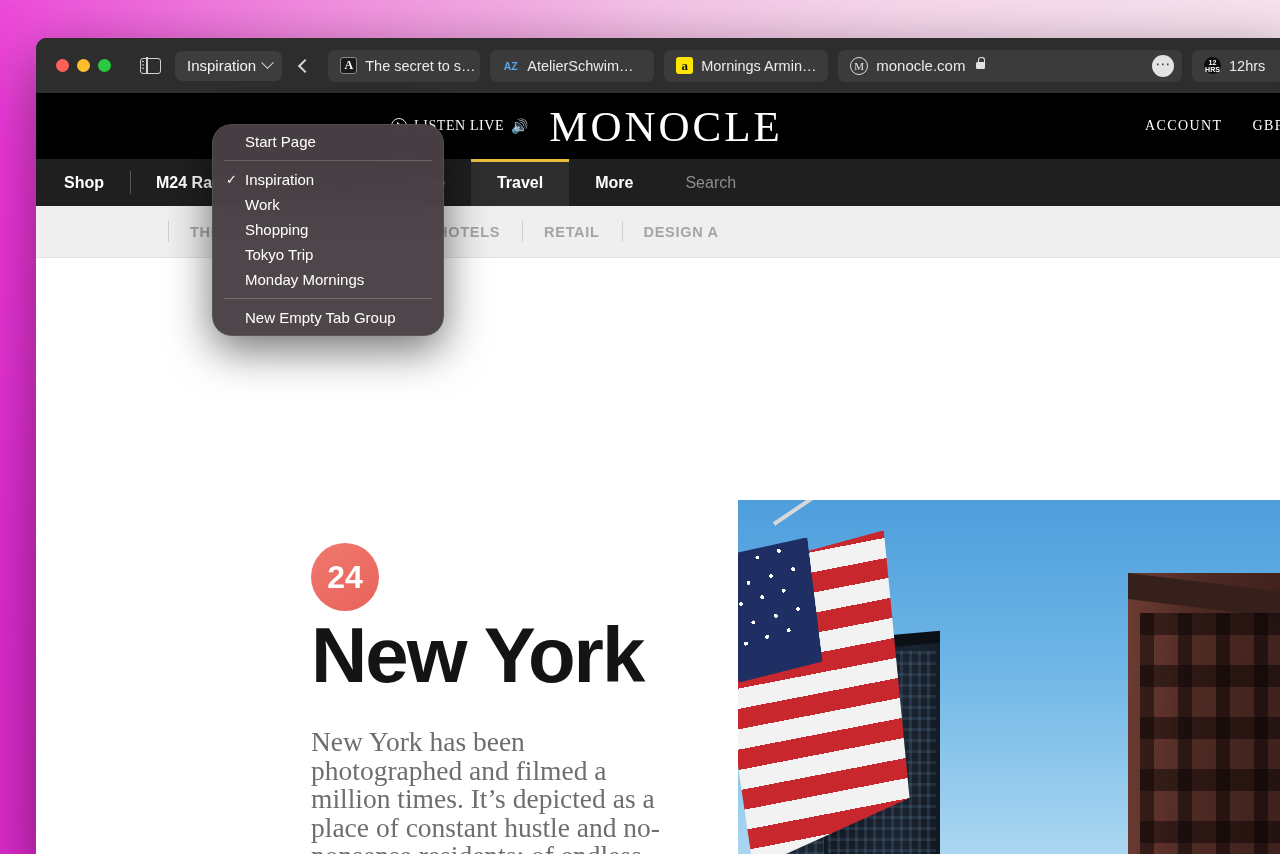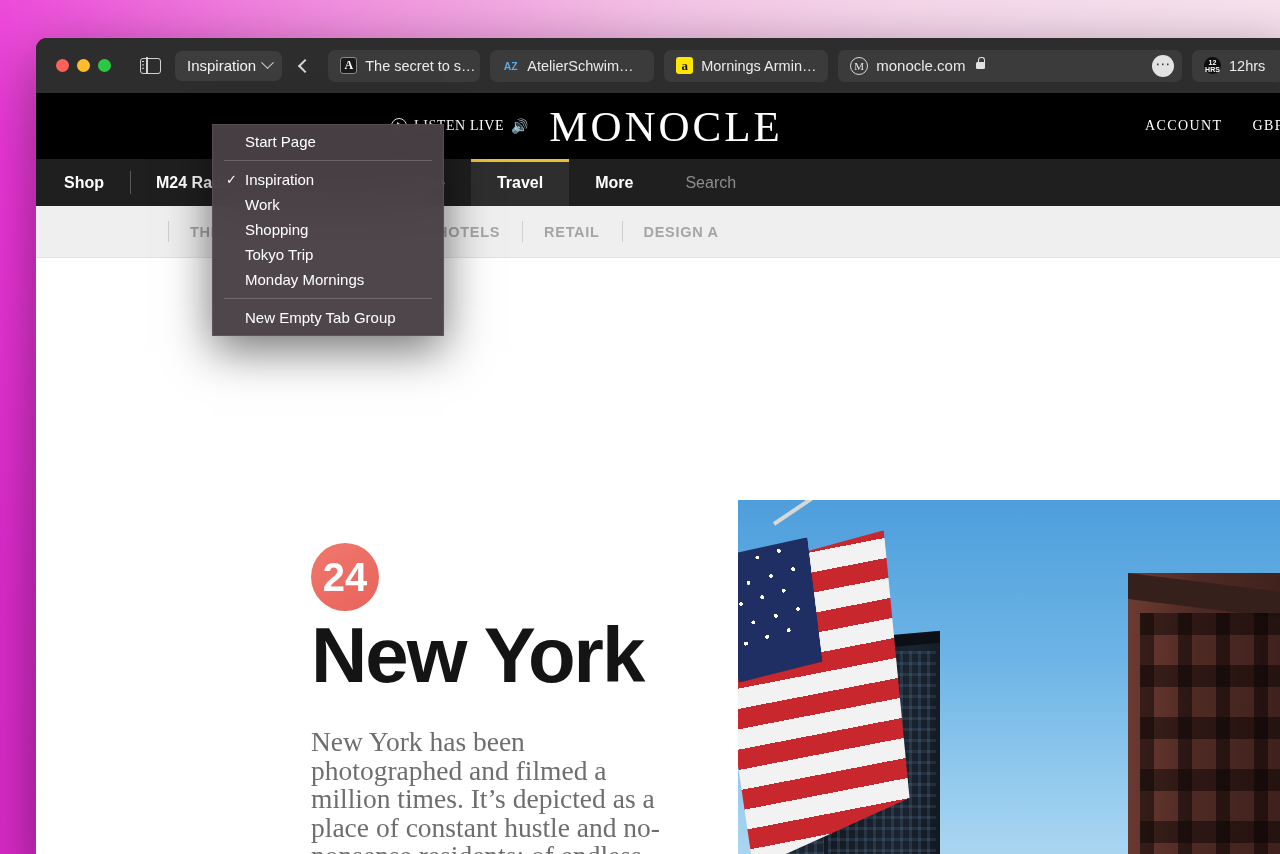--- a/index.html
+++ b/index.html
@@ -145,21 +145,21 @@
     padding-bottom: 4px;
   }
 
   
   #tabgroup-menu {
     position: absolute;
     left: 176px; top: 86px;
     width: 232px;
     background: rgba(72,64,68,0.97);
     backdrop-filter: blur(22px);
-    border-radius: 0;
+    border-radius: 20px;
     box-shadow: 0 14px 44px rgba(0,0,0,0.55), 0 0 0 0.5px rgba(255,255,255,0.16) inset;
     padding: 5px 0 6px 0;
     z-index: 100;
     font-size: 15px; color: #ffffff;
   }
   .menu-item {
     height: 25px; display: flex; align-items: center;
     padding: 0 14px 0 14px; gap: 6px;
     cursor: default; white-space: nowrap;
   }
@@ -243,21 +243,21 @@
     content:""; position:absolute; left:0; top:15px; bottom:15px;
     width:1px; background: #cfcfcf;
   }
 
   
   #article { position: relative; height: 610px; background: #fff; }
   #badge-24 {
     position: absolute; left: 275px; top: 285px;
     width: 68px; height: 68px; border-radius: 50%;
     background: linear-gradient(145deg, #f0786e 0%, #e8635a 100%);
-    color: #fff; font-size: 40px; font-weight: 700;
+    color: #fff; font-size: 32px; font-weight: 700;
     display: flex; align-items: center; justify-content: center;
   }
   #headline {
     position: absolute; left: 275px; top: 352px;
     font-size: 78px; font-weight: 700; color: #141414;
     letter-spacing: -2px;
   }
   #standfirst {
     position: absolute; left: 275px; top: 470px;
     width: 370px;

